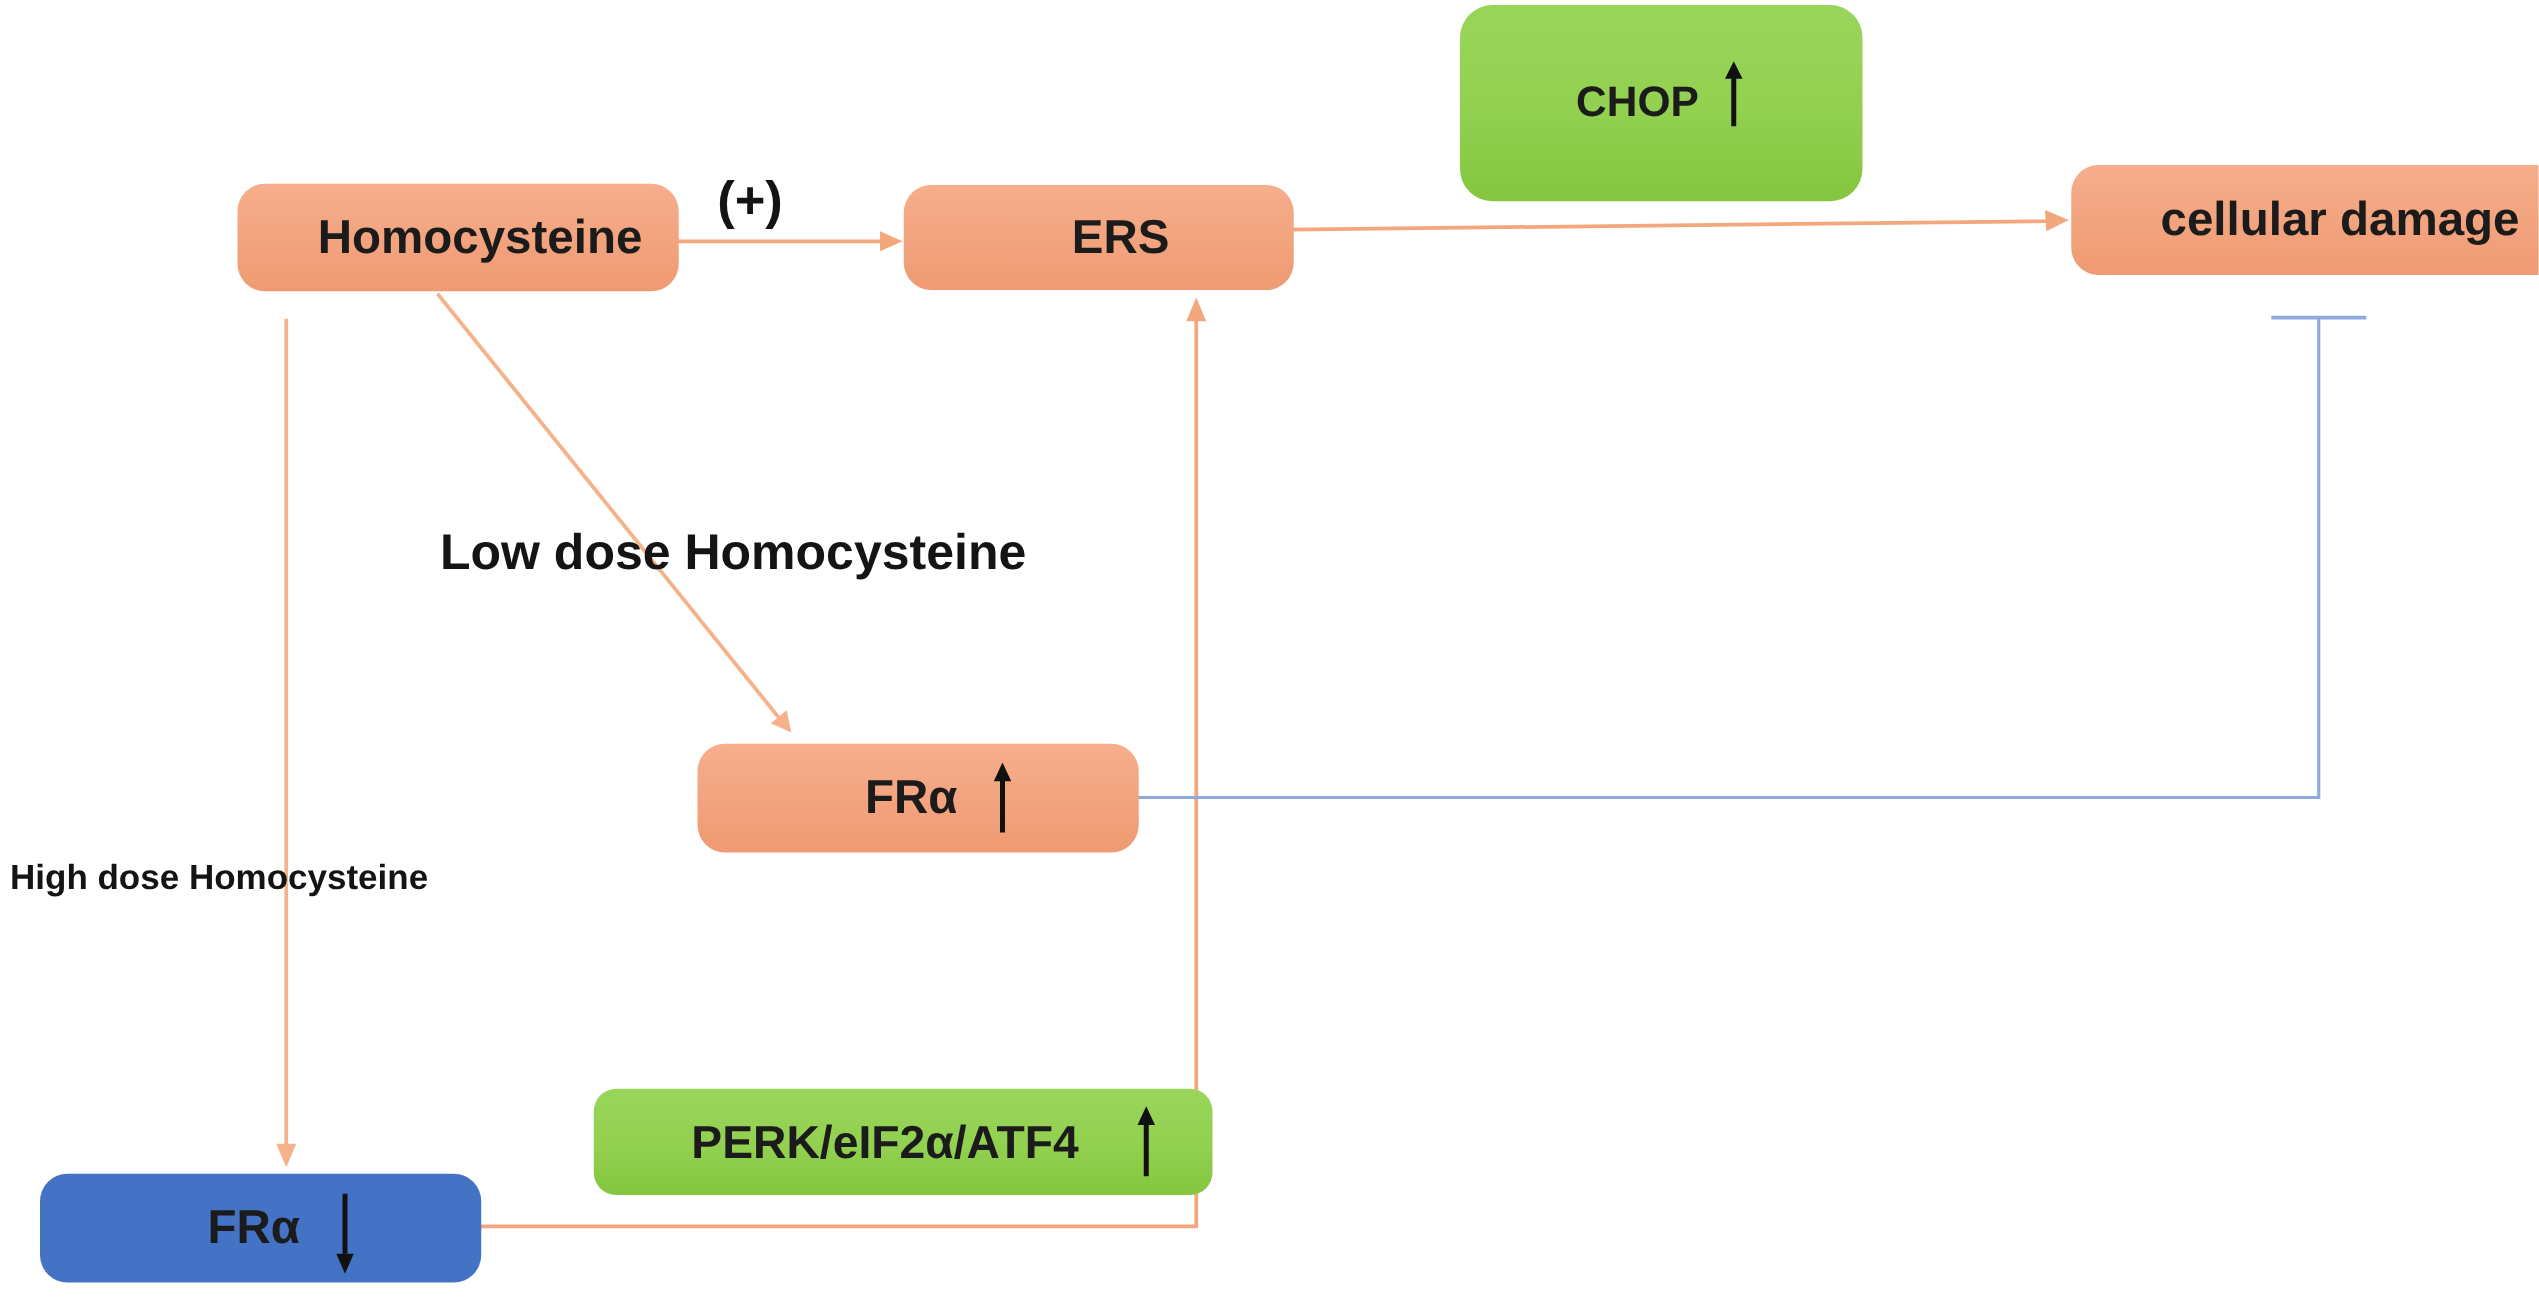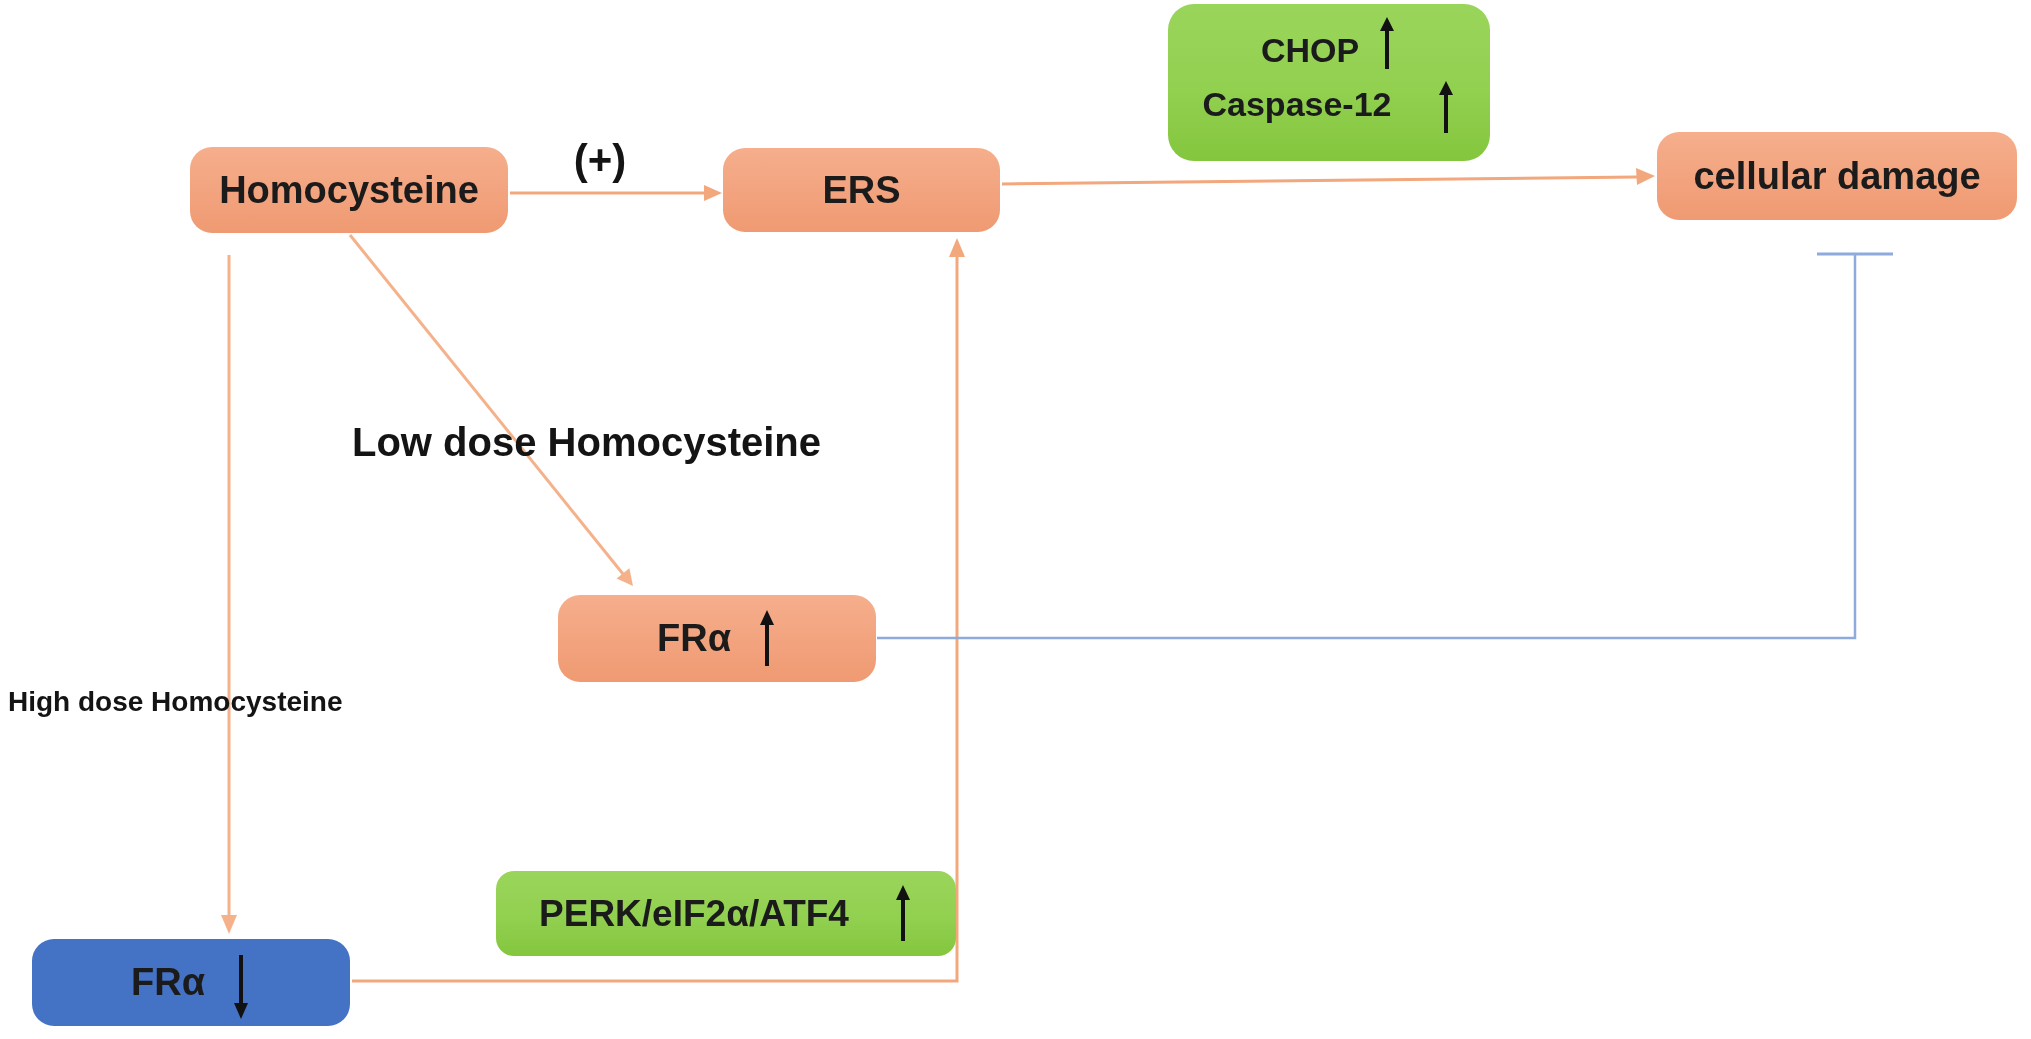--- a/index.html
+++ b/index.html
@@ -11,20 +11,21 @@
     overflow:hidden;
   }
   .lines{position:absolute;left:0;top:0;z-index:1;}
   .box{
     position:absolute;z-index:2;
     display:flex;align-items:center;justify-content:center;
     font-weight:bold;color:#1b1b1b;
     border-radius:22px;
     font-size:38px;
     gap:26px;
+    padding-left:35px;
   }
   .salmon{background:linear-gradient(180deg,#f6ae8c 0%,#f2a37e 55%,#ef9a72 100%);}
   .green{background:linear-gradient(180deg,#9ad55b 0%,#92d050 55%,#84c63e 100%);border-radius:26px;}
   .bluebox{background:#4472c4;}
   .label{
     position:absolute;z-index:2;
     font-weight:bold;color:#141414;
     white-space:nowrap;
   }
   .chop-box{flex-direction:column;gap:4px;font-size:34px;padding:6px 0;}
@@ -81,46 +82,37 @@
   <div class="box green chop-box" style="left:1168px;top:4px;width:322px;height:145px;">
     <span class="chop-line">
       <span>CHOP</span>
       <span class="arrow-icon" style="margin-left:18px;margin-top:-14px;">
         <svg width="20" height="54" viewBox="0 0 20 54">
             <line x1="10" y1="52" x2="10" y2="9" stroke="#111" stroke-width="4"></line>
             <polygon points="10,0 3,14 17,14" fill="#111"></polygon>
           </svg>
       </span>
     </span>
-    <span class="chop-line">
-      <span>Caspase-12</span>
-      <span class="arrow-icon" style="margin-left:44px;margin-top:6px;">
-        <svg width="20" height="54" viewBox="0 0 20 54">
-            <line x1="10" y1="52" x2="10" y2="9" stroke="#111" stroke-width="4"></line>
-            <polygon points="10,0 3,14 17,14" fill="#111"></polygon>
-          </svg>
-      </span>
-    </span>
   </div>
 
   <div class="box salmon" style="left:1657px;top:132px;width:360px;height:88px;">
     <span>cellular damage</span>
   </div>
 
   <div class="box salmon" style="left:558px;top:595px;width:318px;height:87px;">
     <span>FRα</span>
     <span class="arrow-icon">
       <svg width="20" height="58" viewBox="0 0 20 58">
           <line x1="10" y1="56" x2="10" y2="10" stroke="#111" stroke-width="4"></line>
           <polygon points="10,0 3,15 17,15" fill="#111"></polygon>
         </svg>
     </span>
   </div>
 
-  <div class="box green" style="left:475px;top:871px;width:460px;height:85px;font-size:37px;border-radius:18px;margin-left:21px;">
+  <div class="box green" style="left:475px;top:871px;width:460px;height:85px;font-size:37px;border-radius:18px;">
     <span>PERK/eIF2α/ATF4</span>
     <span class="arrow-icon" style="margin-left:18px;">
       <svg width="20" height="58" viewBox="0 0 20 58">
           <line x1="10" y1="56" x2="10" y2="10" stroke="#111" stroke-width="4"></line>
           <polygon points="10,0 3,15 17,15" fill="#111"></polygon>
         </svg>
     </span>
   </div>
 
   <div class="box bluebox" style="left:32px;top:939px;width:318px;height:87px;">

